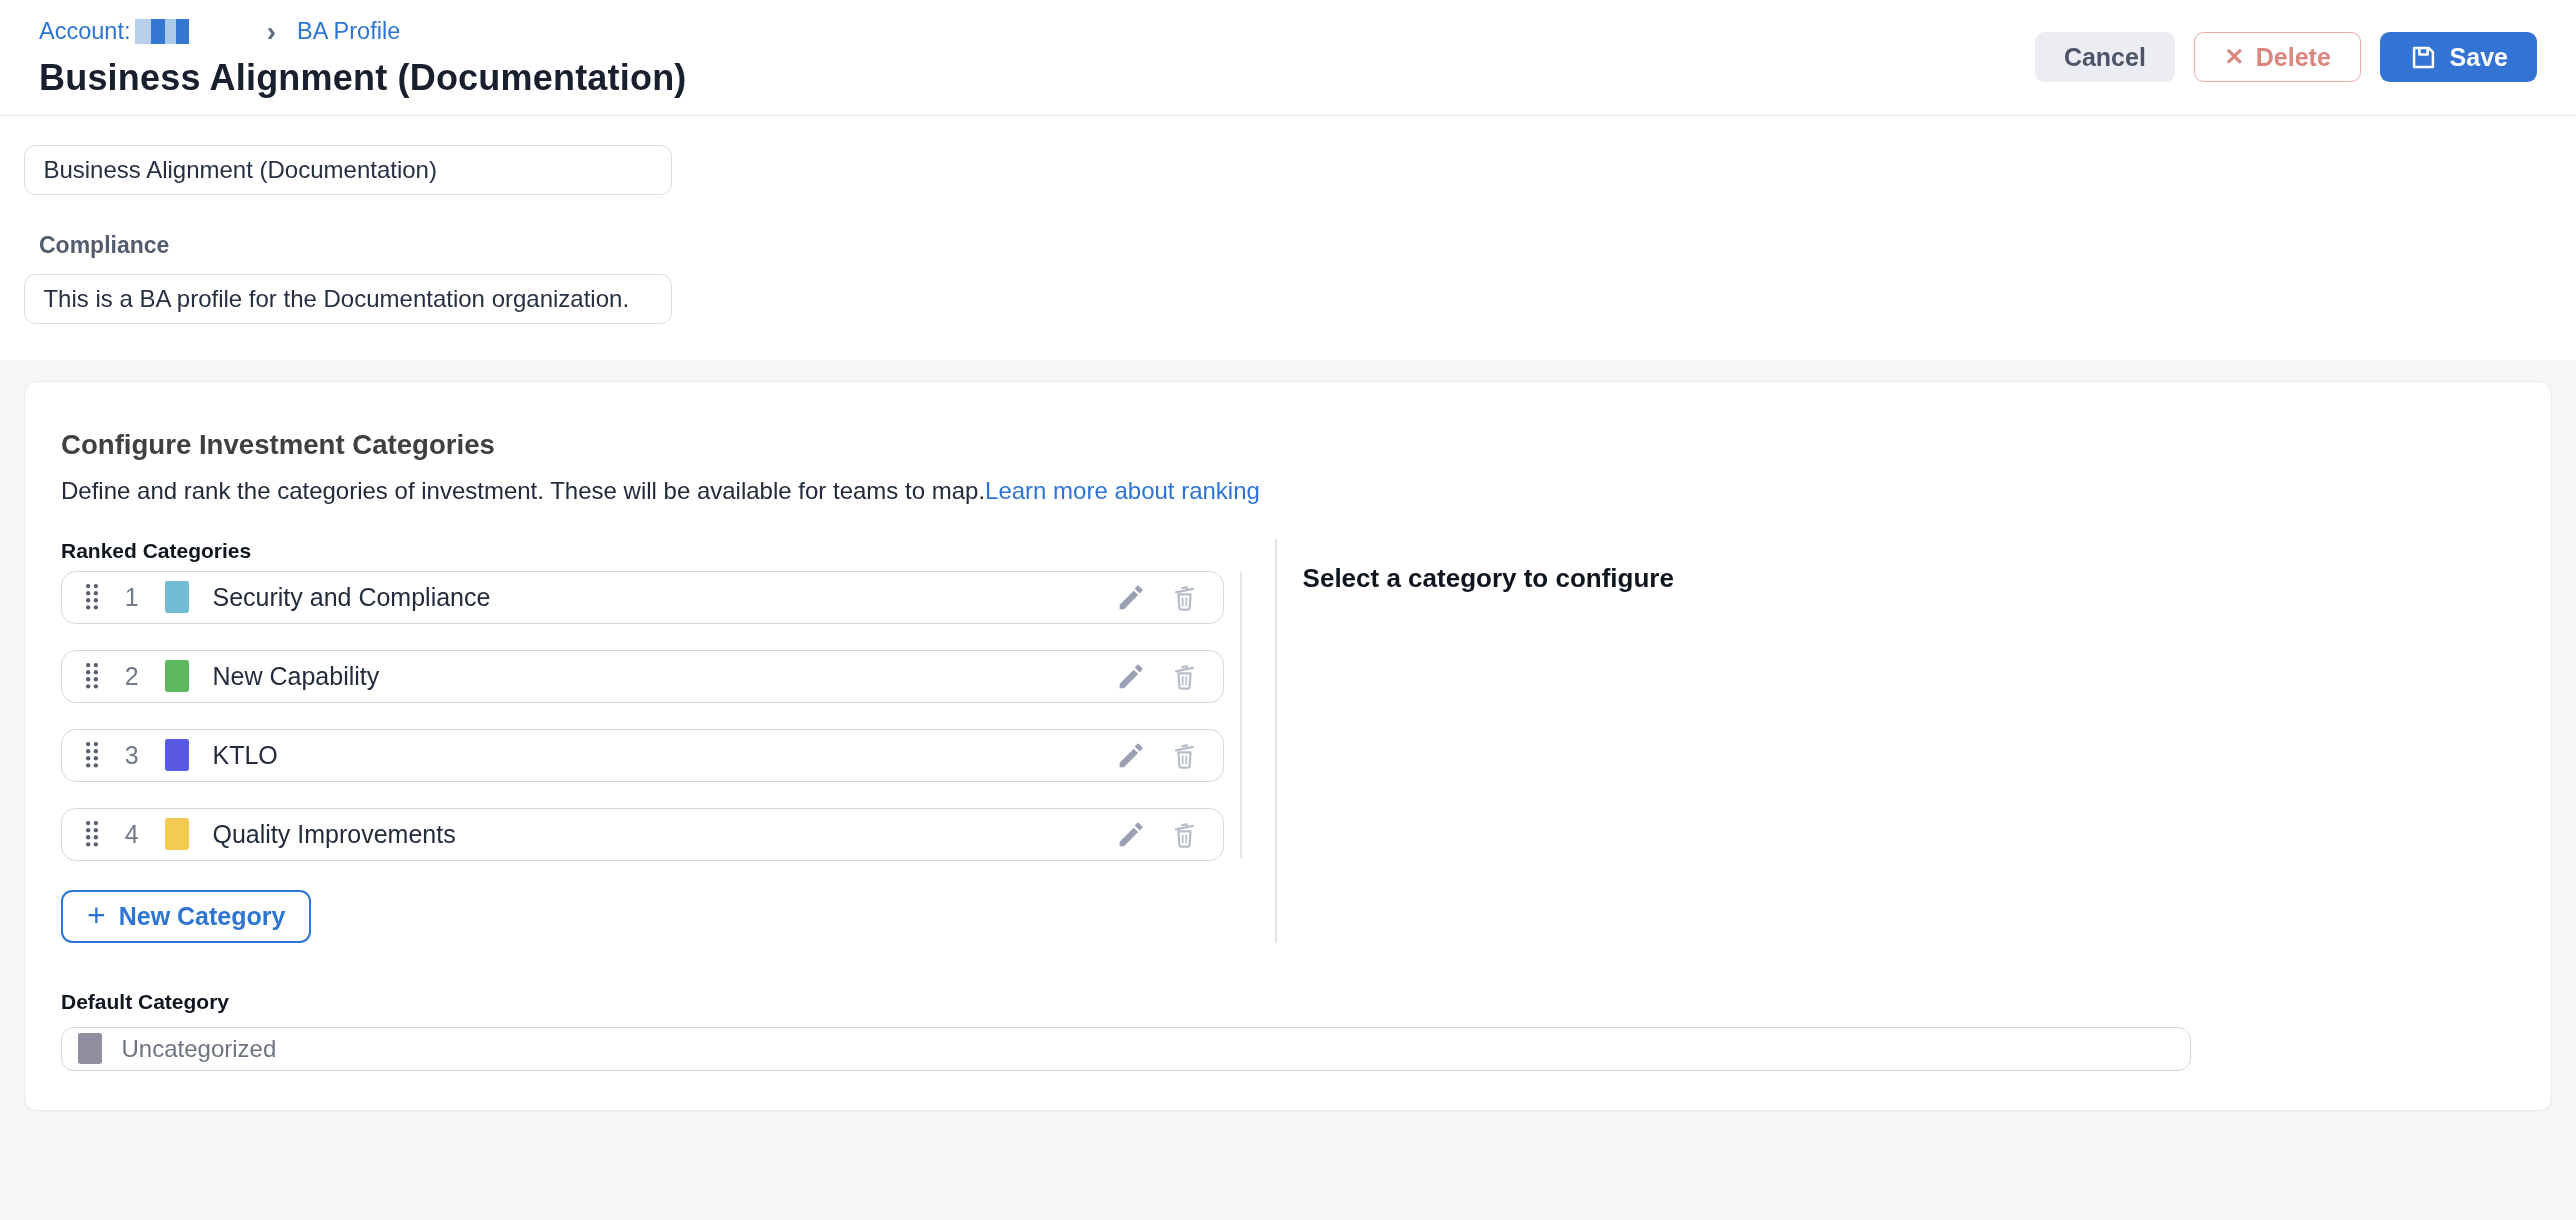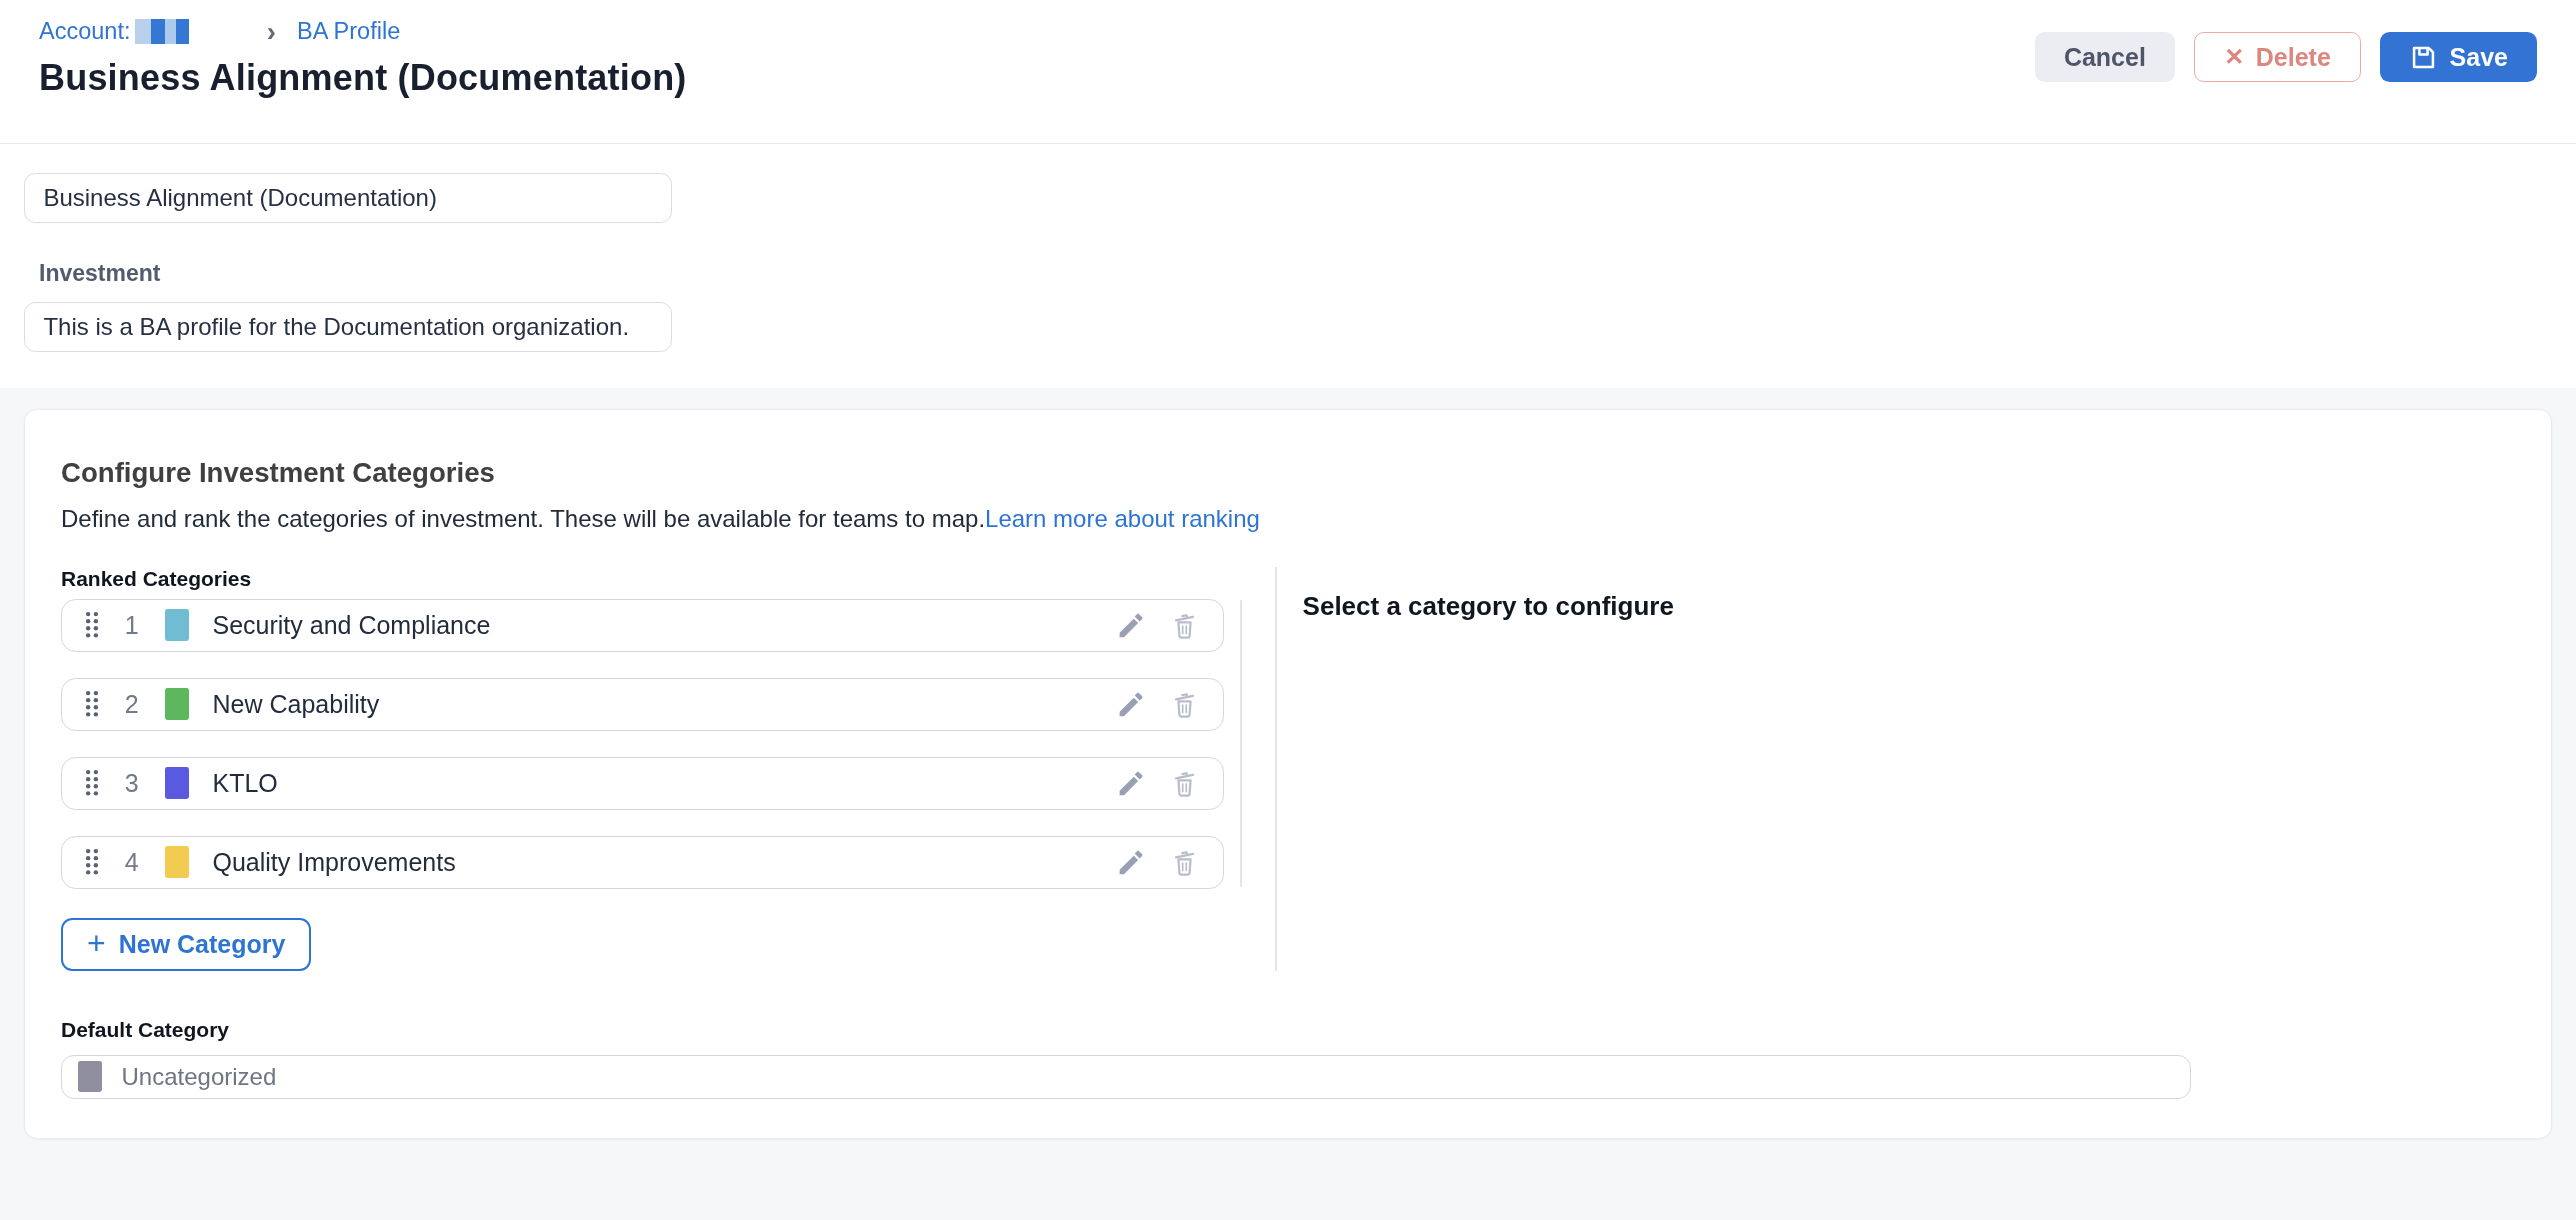--- a/index.html
+++ b/index.html
@@ -8,21 +8,21 @@
     font-family: "Liberation Sans", sans-serif;
     background: #f6f7f9;
     color: #1f2734;
     overflow: hidden;
   }
 
   
   .topbar {
     background: #fff;
     padding: 18px 39px 12px 39px;
-    height: 144px;
+    height: 116px;
     border-bottom: 0.8px solid #e7e9ee;
     position: relative;
   }
   .breadcrumb { display: flex; align-items: center; font-size: 23.5px; }
   .crumb-account { color: #2e74d2; cursor: pointer; display: inline-flex; align-items: center; }
   .redacted-chip { display: inline-flex; margin-left: 4.9px; height: 25px; }
   .redacted-chip span { display: inline-block; height: 100%; }
   .crumb-sep { color: #5c6a7c; font-size: 27.6px; margin: 0 21px 0 78px; line-height: 1; font-weight: 600; }
   .crumb-link { color: #2e74d2; cursor: pointer; text-decoration: none; }
   .page-title { font-size: 36px; font-weight: 700; color: #18202f; margin-top: 11.3px; letter-spacing: 0.2px; }
@@ -144,21 +144,21 @@
       <span>Save</span>
     </button>
   </div>
 </div>
 
 <div class="form-area">
   <div class="field-group">
     <input class="text-input" type="text" value="Business Alignment (Documentation)" style="">
   </div>
   <div class="field-group">
-    <div class="field-label">Investment</div>
+    <div class="field-label">Compliance</div>
     <input class="text-input" type="text" value="This is a BA profile for the Documentation organization." style="">
   </div>
 </div>
 
 <div class="band">
   <div class="card">
     <div class="card-title">Configure Investment Categories</div>
     <div class="card-sub">
       <span>Define and rank the categories of investment. These will be available for teams to map.</span><a class="learn-link">Learn more about ranking</a>
     </div>

